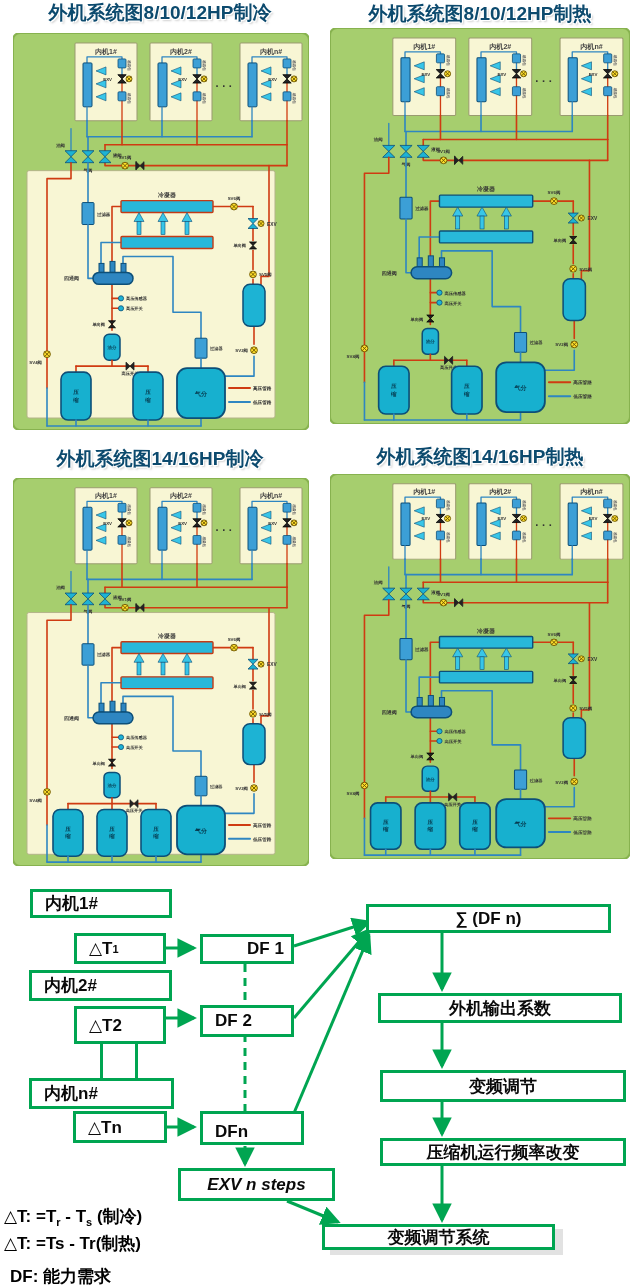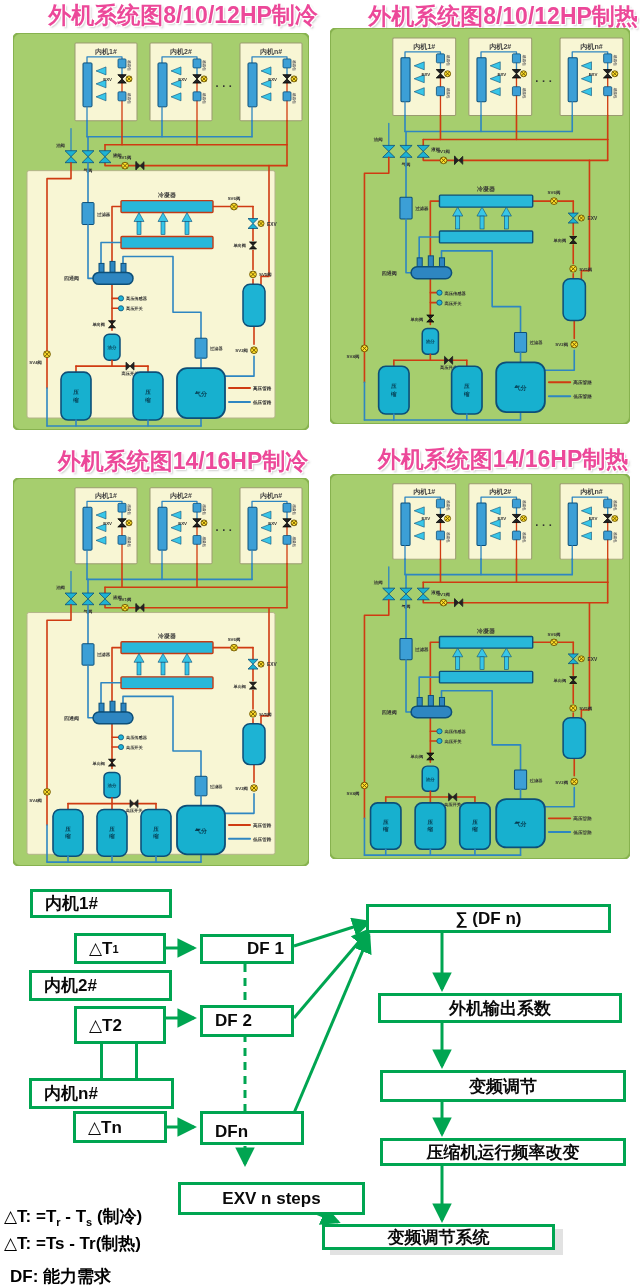--- a/index.html
+++ b/index.html
@@ -1,22 +1,21 @@
 <!DOCTYPE html>
 <html><head>
 <meta charset="utf-8">
 <style>
   html,body{margin:0;padding:0;background:#fff;}
   body{font-family:"Liberation Sans","DejaVu Sans",sans-serif;}
   .page{position:relative;width:640px;height:1288px;background:#ffffff;overflow:hidden;}
   .dtitle{
-    position:absolute;text-align:center;font-weight:bold;font-size:23px;
-    color:#ec4899;letter-spacing:0px;white-space:nowrap;
+    position:absolute;text-align:center;font-weight:bold;font-size:19px;
+    color:#0c4a6e;letter-spacing:0px;white-space:nowrap;
     text-shadow:-1px -1px 0 #fff,1px -1px 0 #fff,-1px 1px 0 #fff,1px 1px 0 #fff,2px 2px 2px rgba(120,120,120,.35);
-    padding-left:23px;
   }
   svg.diag{position:absolute;}
   #flowchart{position:absolute;left:0;top:880px;width:640px;height:408px;background:#fff;}
   .fc-box{
     position:absolute;background:#fff;border:3px solid #00a551;color:#0a0a0a;
     font-weight:bold;font-size:17px;display:flex;align-items:center;
     box-sizing:border-box;z-index:2;white-space:nowrap;
   }
   .fc-l{padding-left:12px;}
   .fc-c{justify-content:center;}
@@ -829,21 +828,21 @@
     <div class="fc-box fc-l" style="left:73px;top:231px;width:94px;height:32px;">
         <span>△Tn</span>
       </div>
     <div class="fc-box fc-l" style="left:200px;top:231px;width:104px;height:34px;align-items:flex-end;">
         <span>DFn</span>
       </div>
     <div class="fc-box fc-c" style="left:380px;top:258px;width:246px;height:28px;">
         <span>压缩机运行频率改变</span>
       </div>
 
-    <div class="fc-box fc-c" style="left:178px;top:302px;width:187px;height:33px;">
+    <div class="fc-box fc-c" style="left:178px;top:288px;width:157px;height:33px;font-style:italic;">
         <span>EXV n steps</span>
       </div>
     <div class="fc-box fc-c fc-shadow" style="left:322px;top:344px;width:233px;height:26px;justify-content:center;">
         <span>变频调节系统</span>
       </div>
 
     <div class="fc-note" style="left:4px;top:325px;"><span>△T: =T</span><sub>r</sub><span> - T</span><sub>s</sub><span> (制冷)</span></div>
     <div class="fc-note" style="left:4px;top:352px;">△T: =Ts - Tr(制热)</div>
     <div class="fc-note" style="left:10px;top:385px;">DF: 能力需求</div>
   </div>

